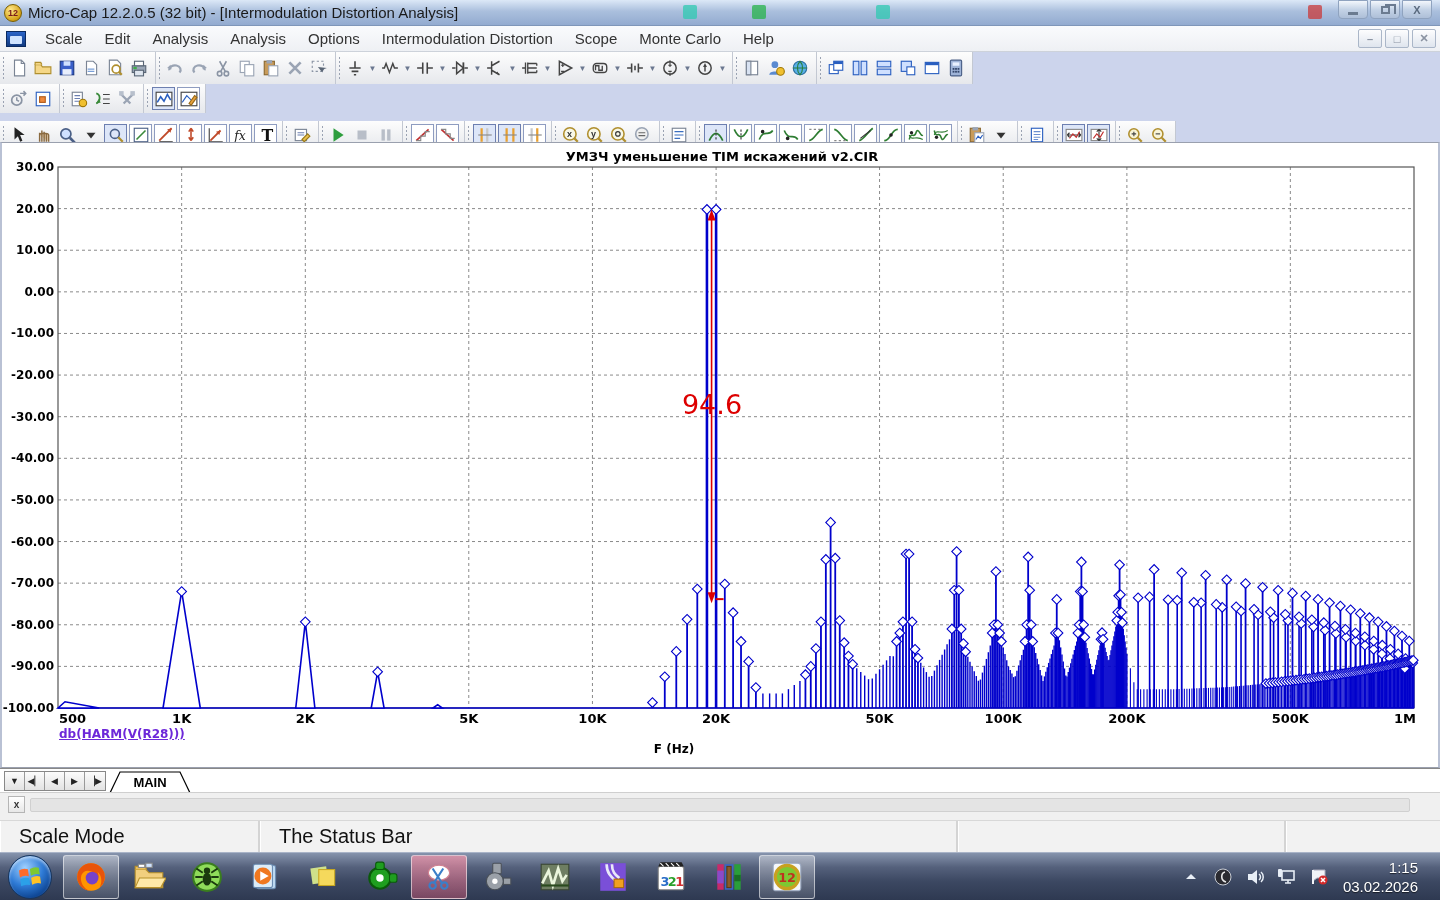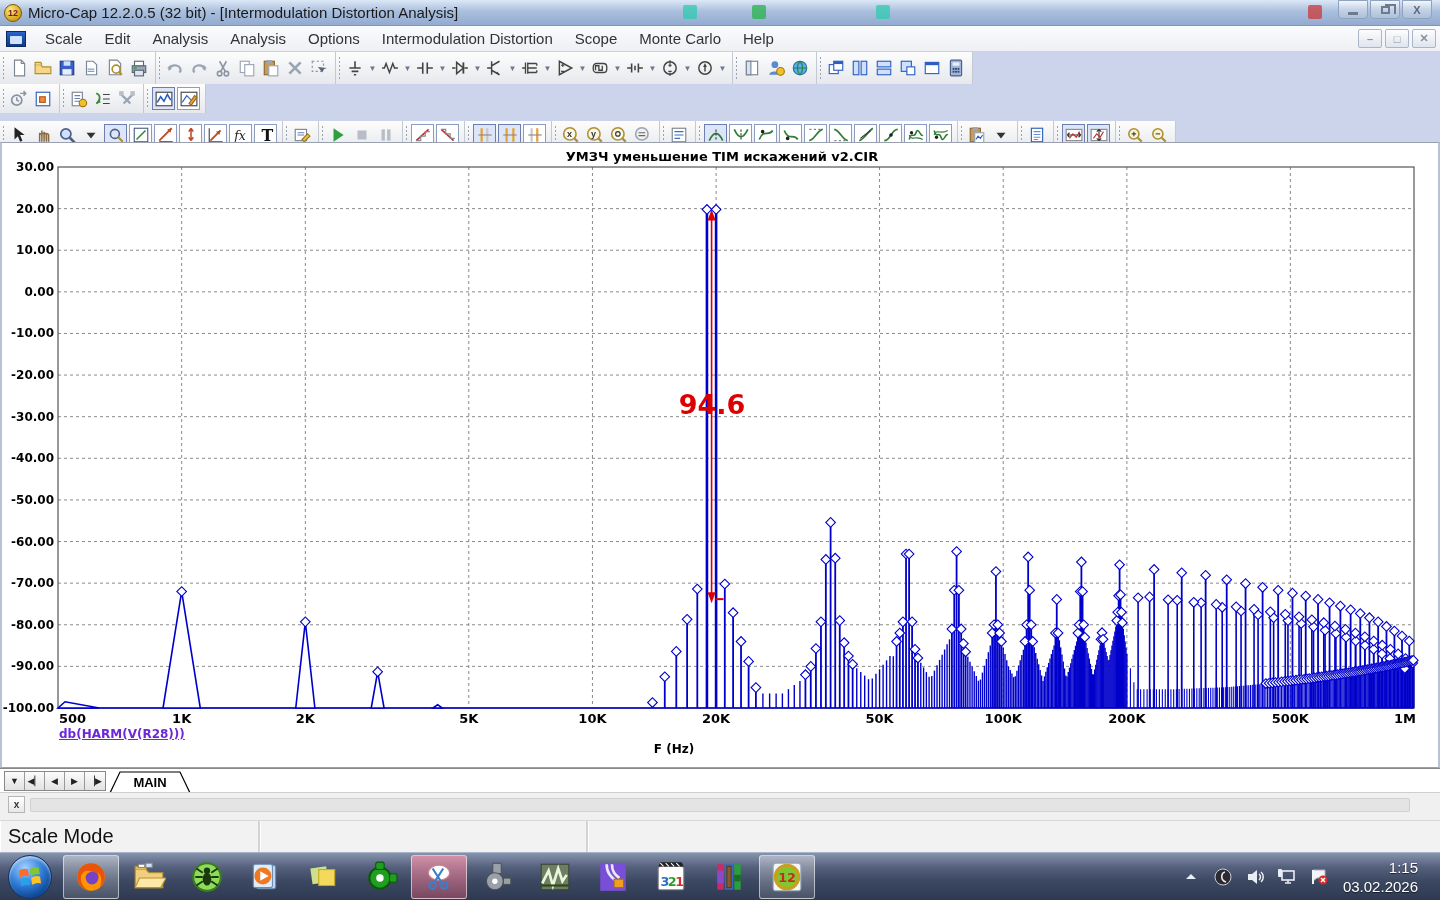--- a/index.html
+++ b/index.html
@@ -42,37 +42,37 @@
   .tbi.boxed{border:1px solid #8e9cc0;background:#fff;width:23px;height:23px;margin:0 1px;}
   .tbi.pressed{border:1px solid #6d7fb0;background:#dde6f8;}
   .tbi svg{display:block;}
   .dd-arrow{width:11px;height:24px;display:flex;align-items:center;justify-content:center;color:#6b7890;font-size:8px;}
   
   .chart-wrap{position:absolute;left:0;top:142px;width:1440px;height:626px;background:#fff;border:1px solid #9aa0ae;border-left:2px solid #b9c1d4;border-right:2px solid #b9c1d4;}
   .chart-label{position:absolute;font-family:"DejaVu Sans",sans-serif;color:#000;}
   .chart-title{top:6px;left:0;width:1440px;text-align:center;font-size:13px;font-weight:bold;}
   .chart-legend{top:584px;left:57px;font-size:12px;font-weight:bold;color:#6d28d9;text-decoration:underline;}
   .chart-xlabel{top:599px;left:622px;width:100px;text-align:center;font-size:12px;font-weight:bold;}
-  .chart-annot{top:246px;left:664px;width:92px;text-align:center;font-size:27px;font-weight:bold;font-family:"DejaVu Sans",sans-serif;}
+  .chart-annot{top:246px;left:664px;width:92px;text-align:center;font-size:27px;font-weight:normal;font-family:"DejaVu Sans",sans-serif;}
   
   .tabrow{position:absolute;left:0;top:768px;width:1440px;height:24px;background:#fff;border-top:1px solid #888;display:flex;align-items:flex-start;padding-top:2px;}
   .tabnav{display:flex;margin-left:4px;border:1px solid #888;background:#eee;}
   .tabnav-btn{width:20px;height:18px;border-right:1px solid #999;background:linear-gradient(#fcfcfc,#e2e2e2);
     display:flex;align-items:center;justify-content:center;font-size:9px;color:#222;}
   .tabnav-btn:last-child{border-right:none;}
   .main-tab{position:relative;height:22px;margin-left:2px;}
   
   .scrollrow{position:absolute;left:0;top:792px;width:1440px;height:28px;background:#f0f0f0;border-top:1px solid #cfcfcf;}
   .scroll-close{position:absolute;left:8px;top:3px;width:17px;height:17px;border:1px solid #b5b5b5;background:linear-gradient(#fff,#e7e7e7);
     font-size:10px;font-weight:bold;color:#333;display:flex;align-items:center;justify-content:center;}
   .scroll-thumb{position:absolute;left:30px;top:5px;width:1380px;height:14px;background:#e4e4e4;border:1px solid #d0d0d0;border-radius:2px;}
   
   .statusbar{position:absolute;left:0;top:820px;width:1440px;height:32px;background:#f2f2f2;display:flex;border-top:1px solid #d8d8d8;}
   .status-panel{border-right:2px solid #d4d4d4;border-left:1px solid #fff;height:100%;display:flex;align-items:center;
-    padding-left:7px;font-size:20px;color:#111;}
+    padding-left:18px;font-size:20px;color:#111;}
   
   .taskbar{position:absolute;left:0;top:852px;width:1440px;height:48px;
     background:linear-gradient(#8694ad,#55617c 30%,#3c4862 60%,#2e3951);border-top:1px solid #a9b4c8;display:flex;align-items:center;}
   .start-orb{width:44px;height:44px;margin:0 10px 0 8px;border-radius:50%;
     background:radial-gradient(circle at 38% 28%,#9fd0ff,#2f7bd6 45%,#0a3f8c 80%,#062a60);
     border:1px solid #16355e;display:flex;align-items:center;justify-content:center;flex:0 0 auto;box-shadow:inset 0 2px 3px rgba(255,255,255,.6);}
   .task-app{width:56px;height:44px;display:flex;align-items:center;justify-content:center;border-radius:3px;margin:0 1px;flex:0 0 auto;}
   .task-app.active{background:linear-gradient(rgba(255,255,255,.38),rgba(255,255,255,.12));border:1px solid rgba(255,255,255,.55);}
   .task-app.active-pink{background:linear-gradient(rgba(255,150,170,.65),rgba(230,90,120,.4));border:1px solid rgba(255,255,255,.55);}
   .tray{position:absolute;right:12px;top:0;height:48px;display:flex;align-items:center;}
@@ -1430,20 +1430,21 @@
   </div>
 </div>
 
 <div class="scrollrow">
   <div class="scroll-close">x</div>
   <div class="scroll-thumb"></div>
 </div>
 
 <div class="statusbar">
   <div class="status-panel" style="width:260px">Scale Mode</div>
+  <div class="status-panel" style="width:698px">The Status Bar</div>
   <div class="status-panel" style="width:328px"></div>
   <div class="status-panel" style="flex:1;border-right:none"></div>
 </div>
 
 <div class="taskbar">
   <div class="start-orb">
     <svg width="26" height="26" viewBox="0 0 26 26">
       <g transform="rotate(-8 13 13)">
         <path d="M3 5 Q7 3 12 5 L12 12 Q7 10 3 12 Z" fill="#ff6b2b"></path>
         <path d="M14 5 Q19 3 23 5 L23 12 Q19 10 14 12 Z" fill="#7ec832"></path>

